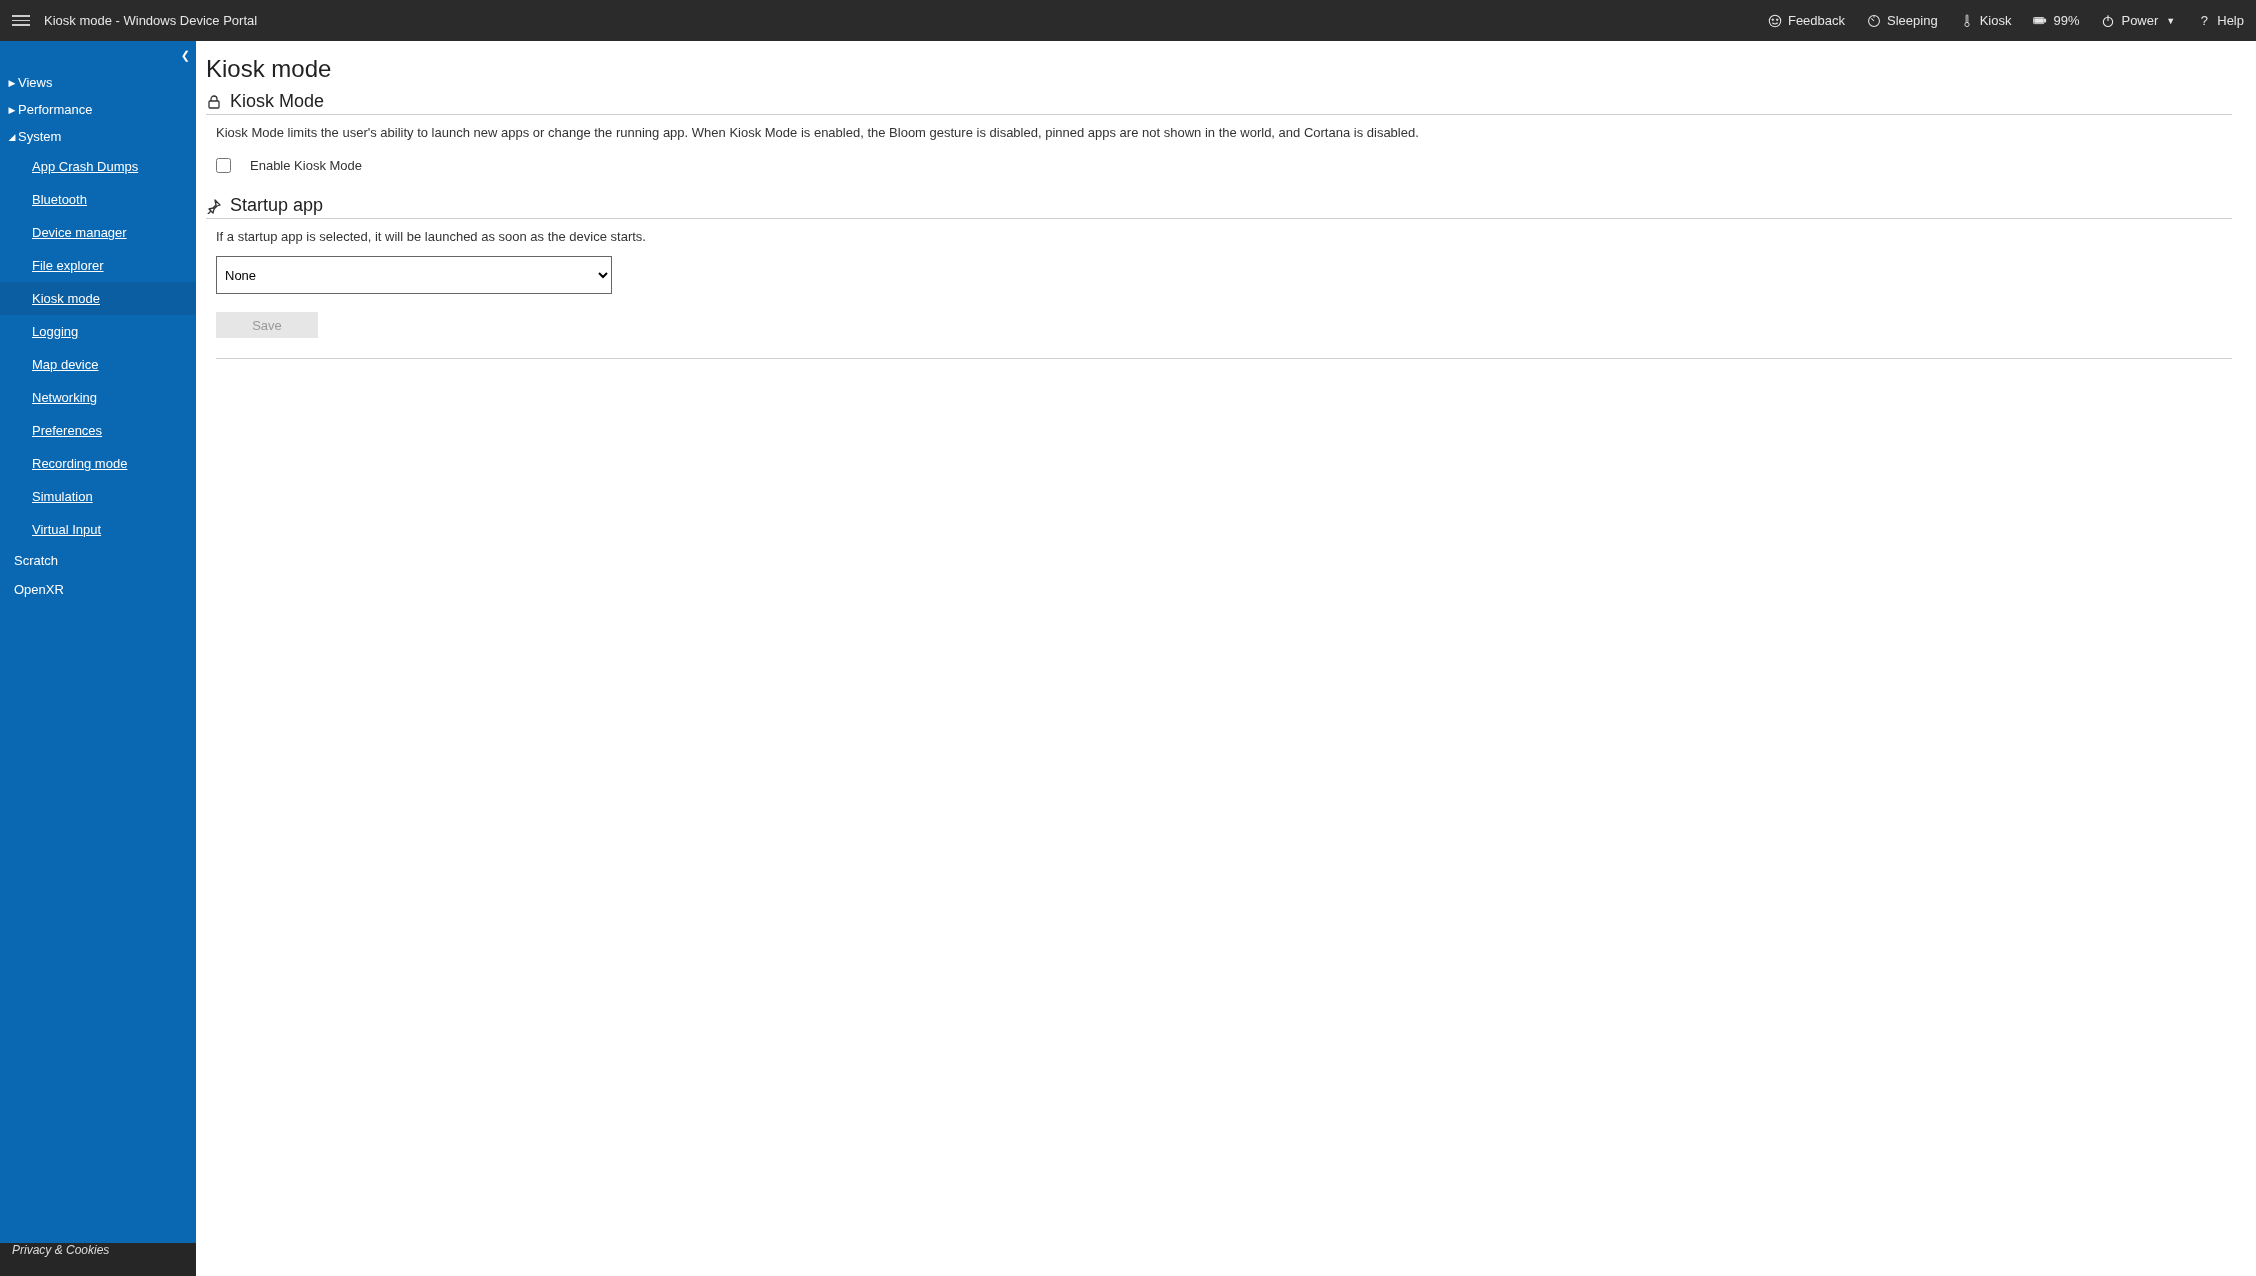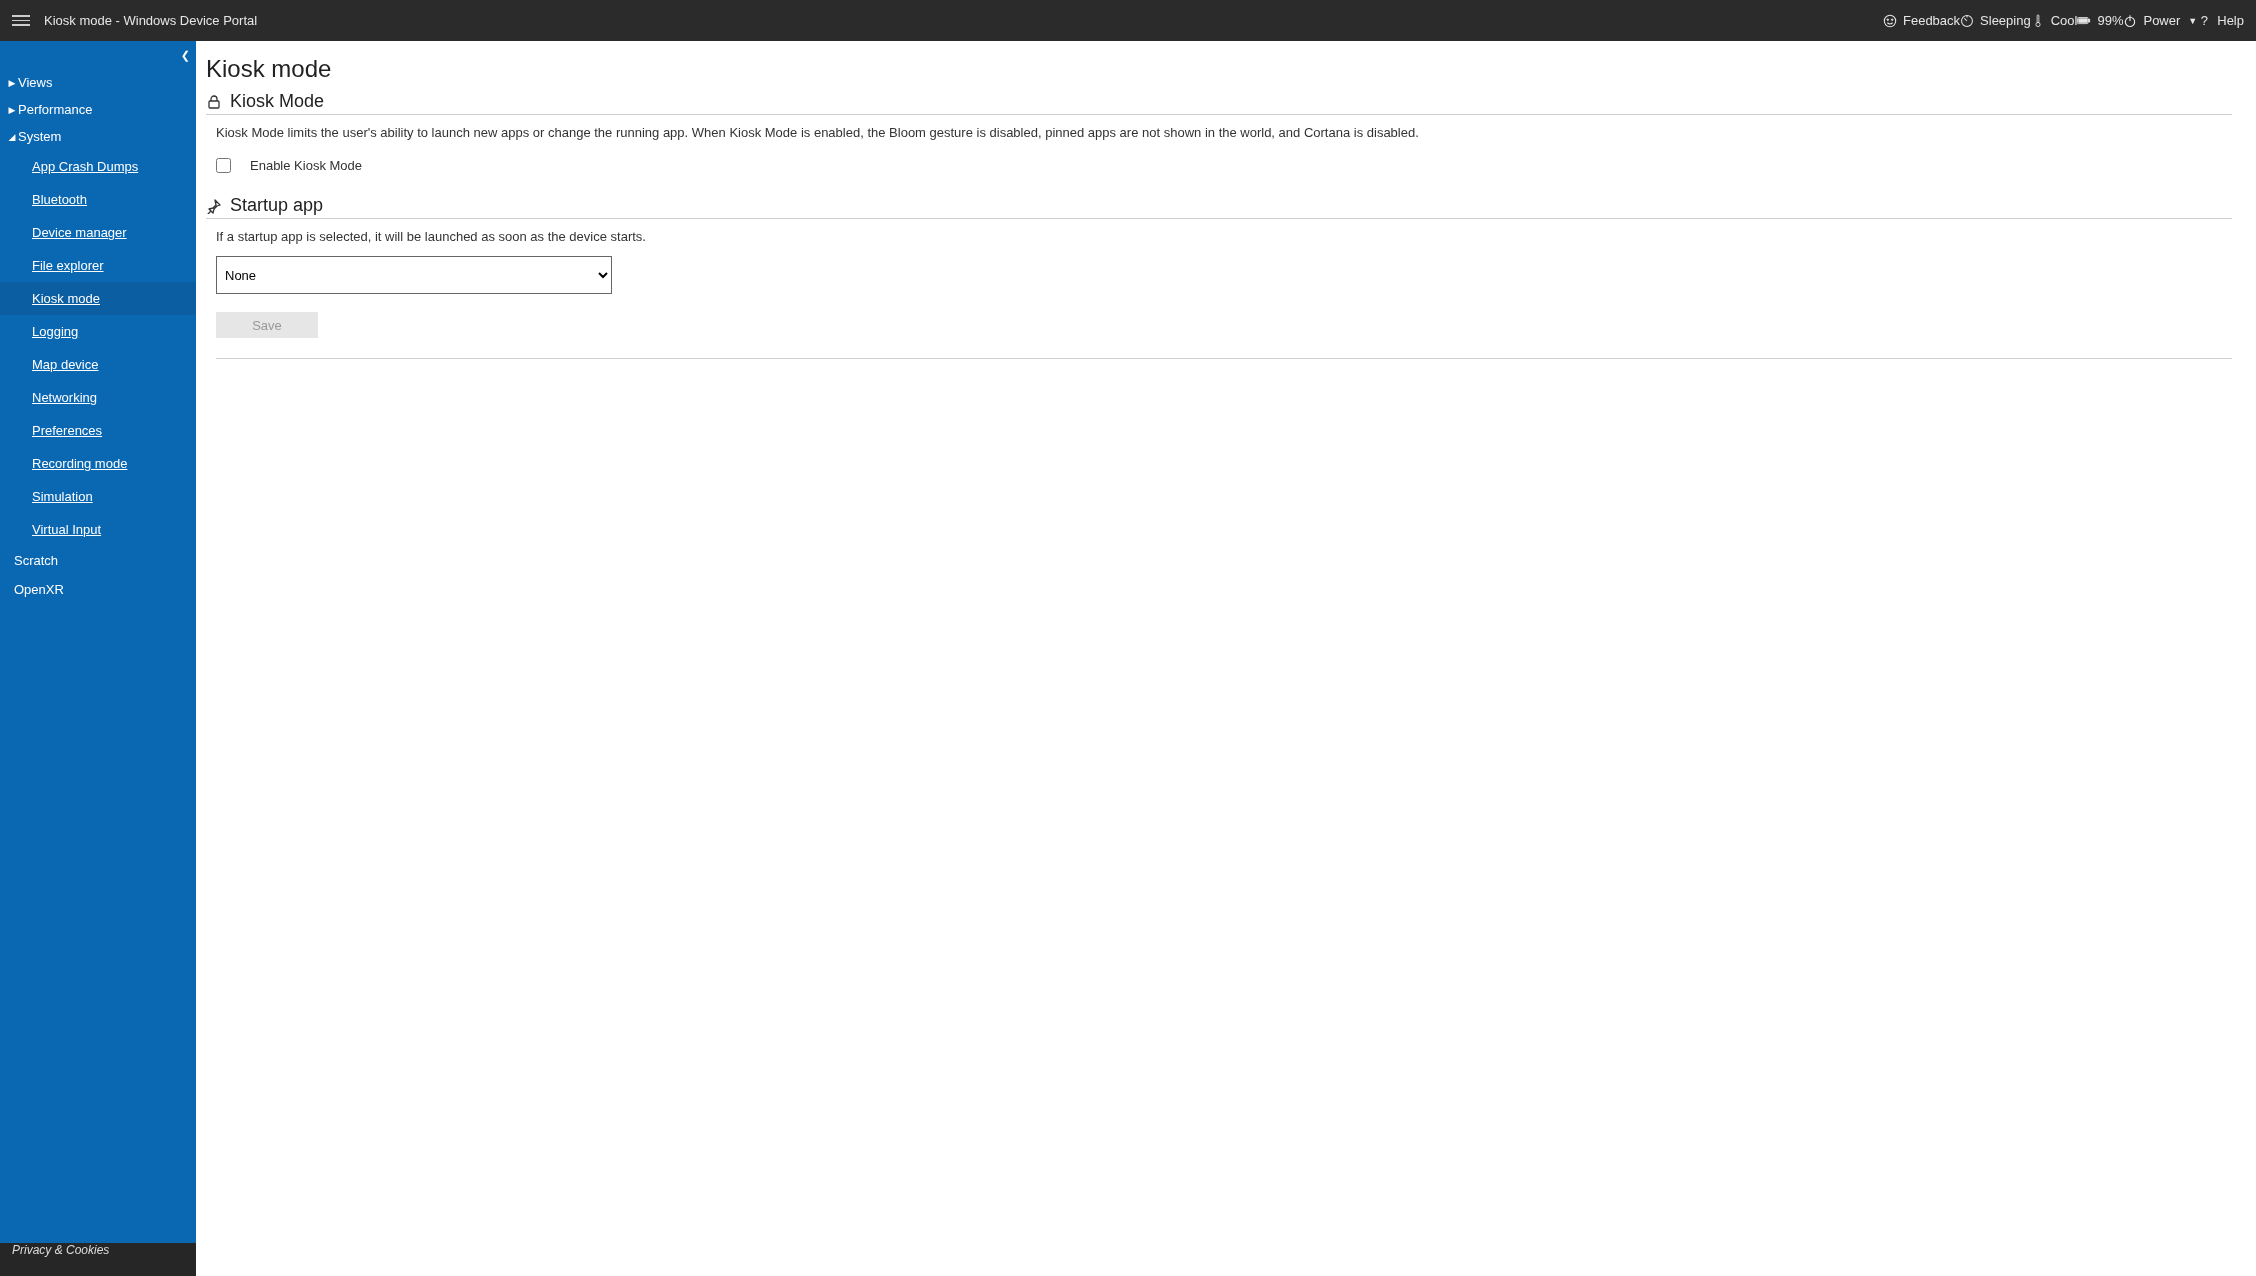--- a/index.html
+++ b/index.html
@@ -12,21 +12,21 @@
     color: #e6e6e6;
     display: flex;
     align-items: center;
     padding: 0 12px;
     font-size: 13px;
   }
   .topbar .hamburger { width: 18px; display: flex; flex-direction: column; gap: 3px; cursor: pointer; margin-right: 14px;}
   .topbar .hamburger span { display:block; height:1.5px; background:#ccc; }
   .topbar .title { flex: 0 0 auto; }
   .topbar .spacer { flex: 1; }
-  .topbar .status-group { display:flex; align-items:center; }
+  .topbar .status-group { display:flex; align-items:center; gap:22px; }
   .topbar .status-item { display:flex; align-items:center; gap:6px; cursor:pointer; }
   .topbar .icon { width:14px; height:14px; display:inline-flex; align-items:center; justify-content:center; }
   .topbar svg { fill: #e6e6e6; stroke:#e6e6e6; }
   .caret-down { font-size:9px; margin-left:2px;}
 
   
   .body { display:flex; height: calc(100% - 34px); }
 
   
   .sidebar {
@@ -122,21 +122,21 @@
       </span>
       <span>Sleeping</span>
     </div>
     <div class="status-item">
       <span class="icon">
         <svg viewBox="0 0 16 16" width="14" height="14">
             <rect x="7" y="1" width="2" height="9" rx="1" fill="none" stroke-width="1"></rect>
             <circle cx="8" cy="12" r="2.4" fill="none" stroke-width="1"></circle>
           </svg>
       </span>
-      <span>Cool</span>
+      <span>Kiosk</span>
     </div>
     <div class="status-item">
       <span class="icon">
         <svg viewBox="0 0 16 10" width="14" height="10">
             <rect x="0.5" y="1" width="12" height="7" rx="1" fill="none" stroke-width="1"></rect>
             <rect x="13" y="3" width="1.5" height="3"></rect>
             <rect x="2" y="2.5" width="9.5" height="4"></rect>
           </svg>
       </span>
       <span>99%</span>

